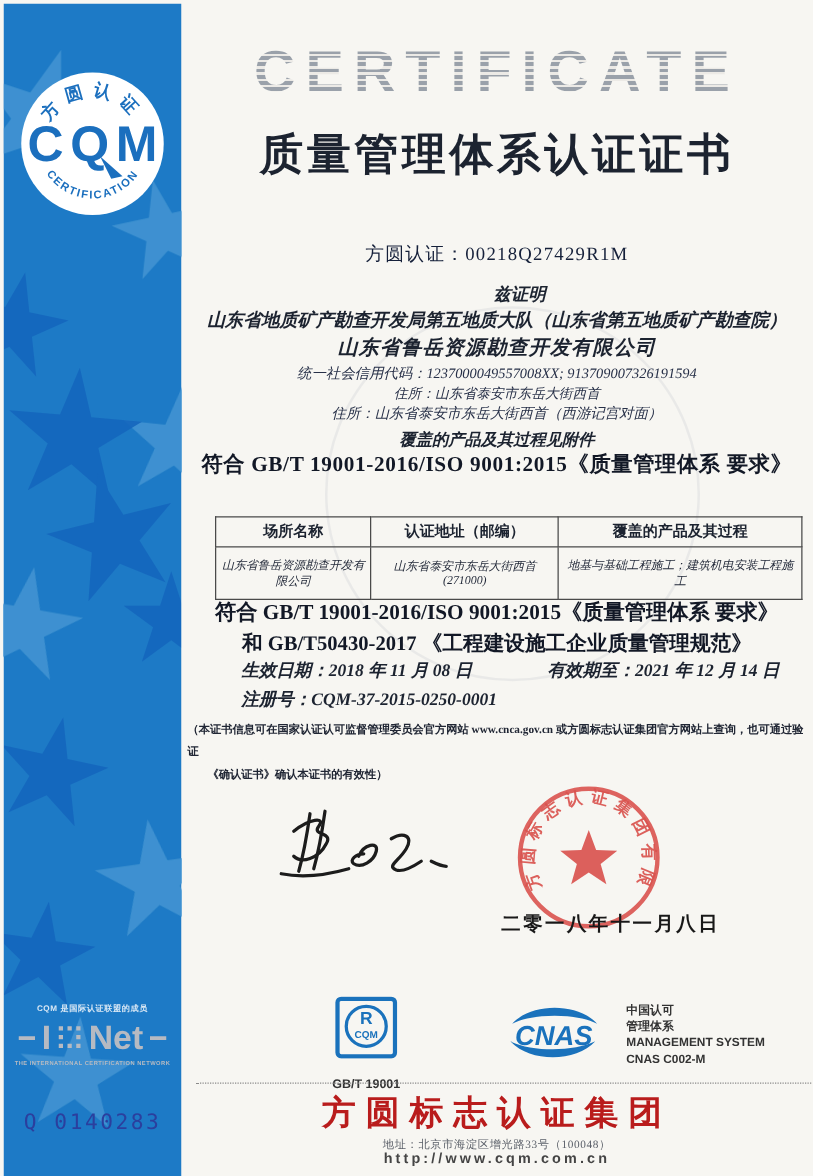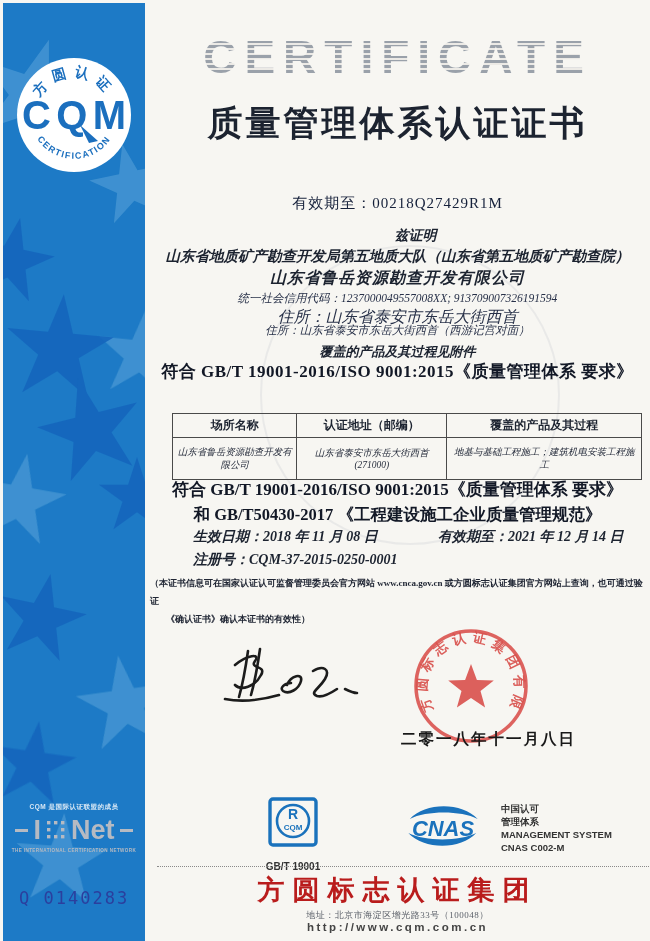--- a/index.html
+++ b/index.html
@@ -29,21 +29,21 @@
                letter-spacing:8px; color:#a4aab2;
                background:repeating-linear-gradient(180deg,#9aa1aa 0 3px,#eceae6 3px 5px);
                -webkit-background-clip:text; background-clip:text; -webkit-text-fill-color:transparent; }
   .title { top:100px; font-family:"Liberation Sans",sans-serif; font-weight:bold; font-size:35px;
            letter-spacing:3px; color:#1c2330; }
   .certno { top:194px; font-size:15px; color:#15203a; letter-spacing:1px; }
   .hereby { top:227px; font-size:14px; font-weight:bold; font-style:italic;padding-left:36px; }
   .co1 { top:247px; font-size:14.5px; font-weight:bold; font-style:italic; }
   .co2 { top:268px; font-size:16px; font-weight:bold; font-style:italic; letter-spacing:1px; }
   .credit { top:291px; font-size:11.5px; font-style:italic; color:#273048; }
-  .addr1 { top:307px; font-size:16px; font-style:italic; color:#273048; }
+  .addr1 { top:307px; font-size:11px; font-style:italic; color:#273048; }
   .addr2 { top:323px; font-size:11.5px; font-style:italic; color:#273048; }
   .coverage { top:343px; font-size:13px; font-weight:bold; font-style:italic; }
   .std1 { top:360px; font-size:17px; font-weight:bold; letter-spacing:.5px; color:#121826; }
   .tcaption { top:393px; font-size:15px; font-weight:bold; }
   table.cov { position:absolute; top:413px; left:27px; width:470px; border-collapse:collapse; }
   table.cov th, table.cov td { border:1px solid #4a4a4a; padding:2px 4px; }
   table.cov th { font-family:"Liberation Sans",sans-serif; font-size:12px; font-weight:bold; height:24px; }
   table.cov td { font-size:9.5px; font-style:italic; height:42px; text-align:center; color:#1f2636; }
   .c1 { width:26.5%; } .c2 { width:32%; } .c3 { width:41.5%; }
   .std2a { top:478px; font-size:17px; font-weight:bold; color:#121826; }
@@ -139,21 +139,21 @@
 
   <div class="content">
 
     <div class="watermark-circle"></div>
 
     <div class="abs watermark">CERTIFICATE</div>
 
     <div class="abs title">质量管理体系认证证书</div>
 
     <div class="abs certno">
-      <span>有效期至：</span><span>00218Q27429R1M</span>
+      <span>方圆认证：</span><span>00218Q27429R1M</span>
     </div>
 
     <div class="abs hereby">兹证明</div>
     <div class="abs co1">山东省地质矿产勘查开发局第五地质大队（山东省第五地质矿产勘查院）</div>
     <div class="abs co2">山东省鲁岳资源勘查开发有限公司</div>
     <div class="abs credit">统一社会信用代码：1237000049557008XX; 913709007326191594</div>
     <div class="abs addr1">住所：山东省泰安市东岳大街西首</div>
     <div class="abs addr2">住所：山东省泰安市东岳大街西首（西游记宫对面）</div>
     <div class="abs coverage">覆盖的产品及其过程见附件</div>
     <div class="abs std1">符合 GB/T 19001-2016/ISO 9001:2015《质量管理体系 要求》</div>

